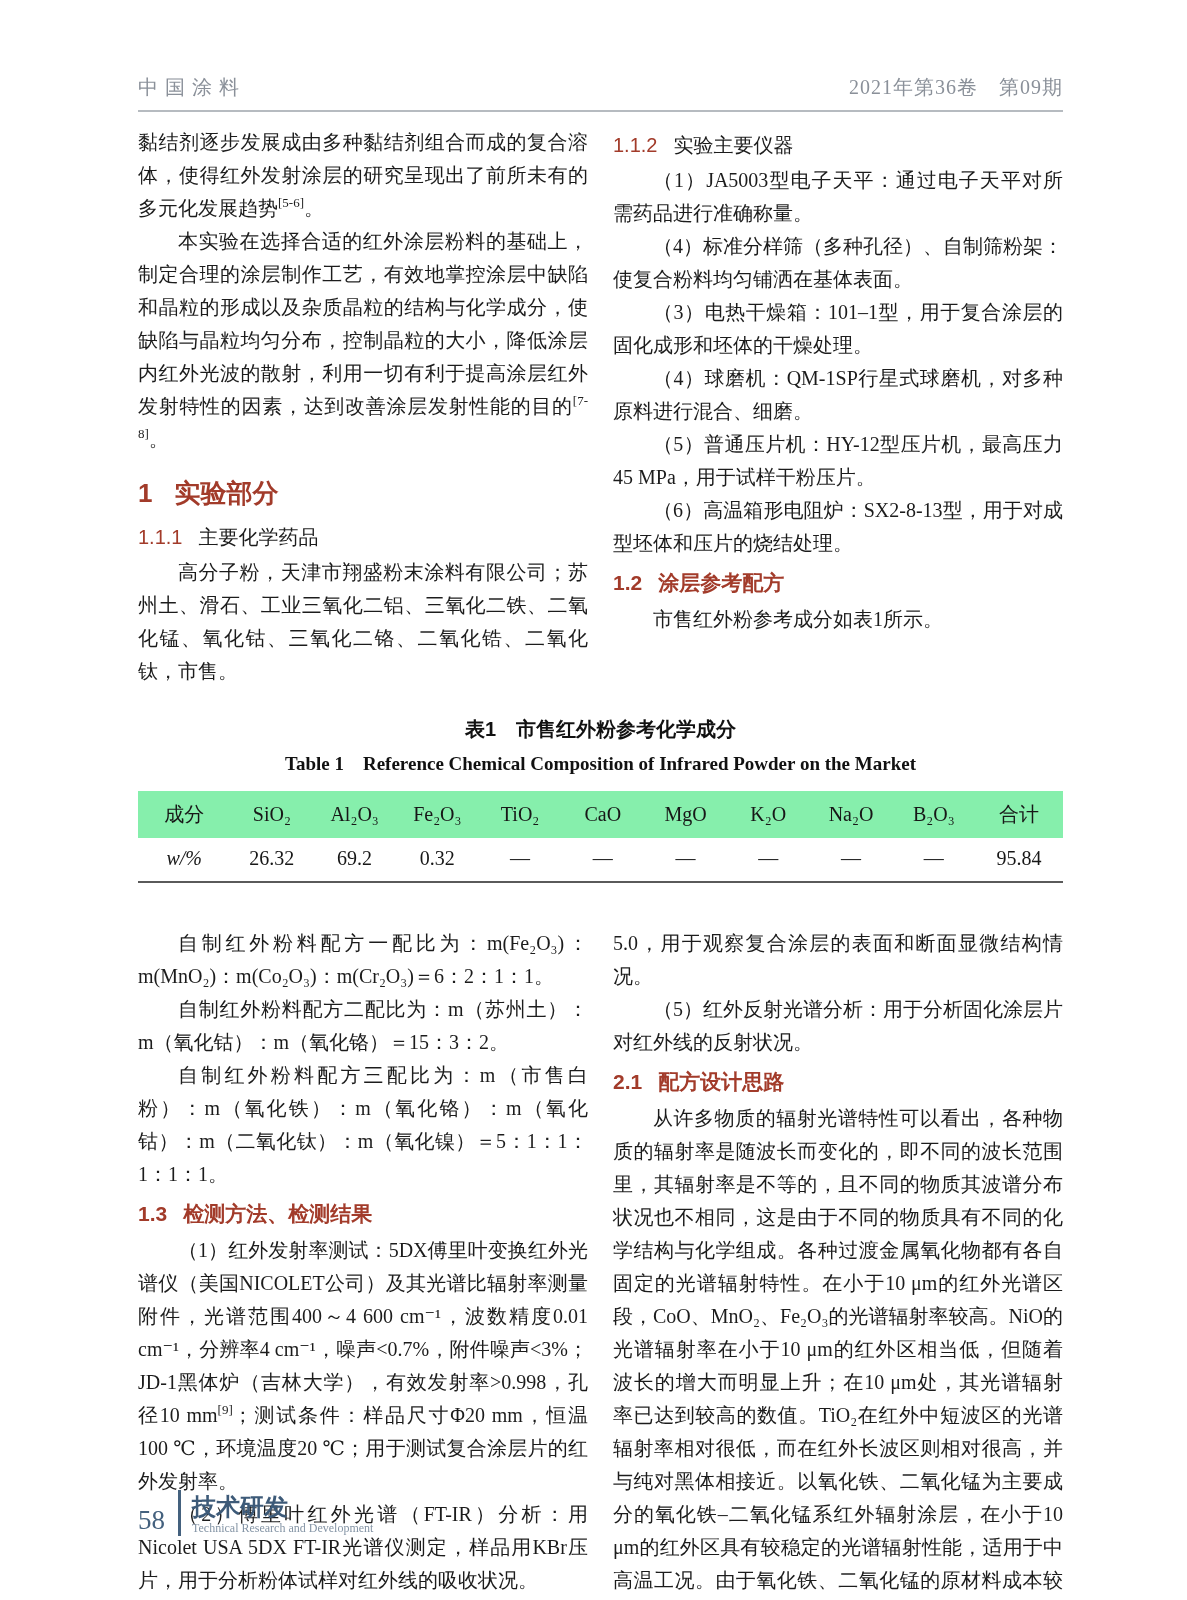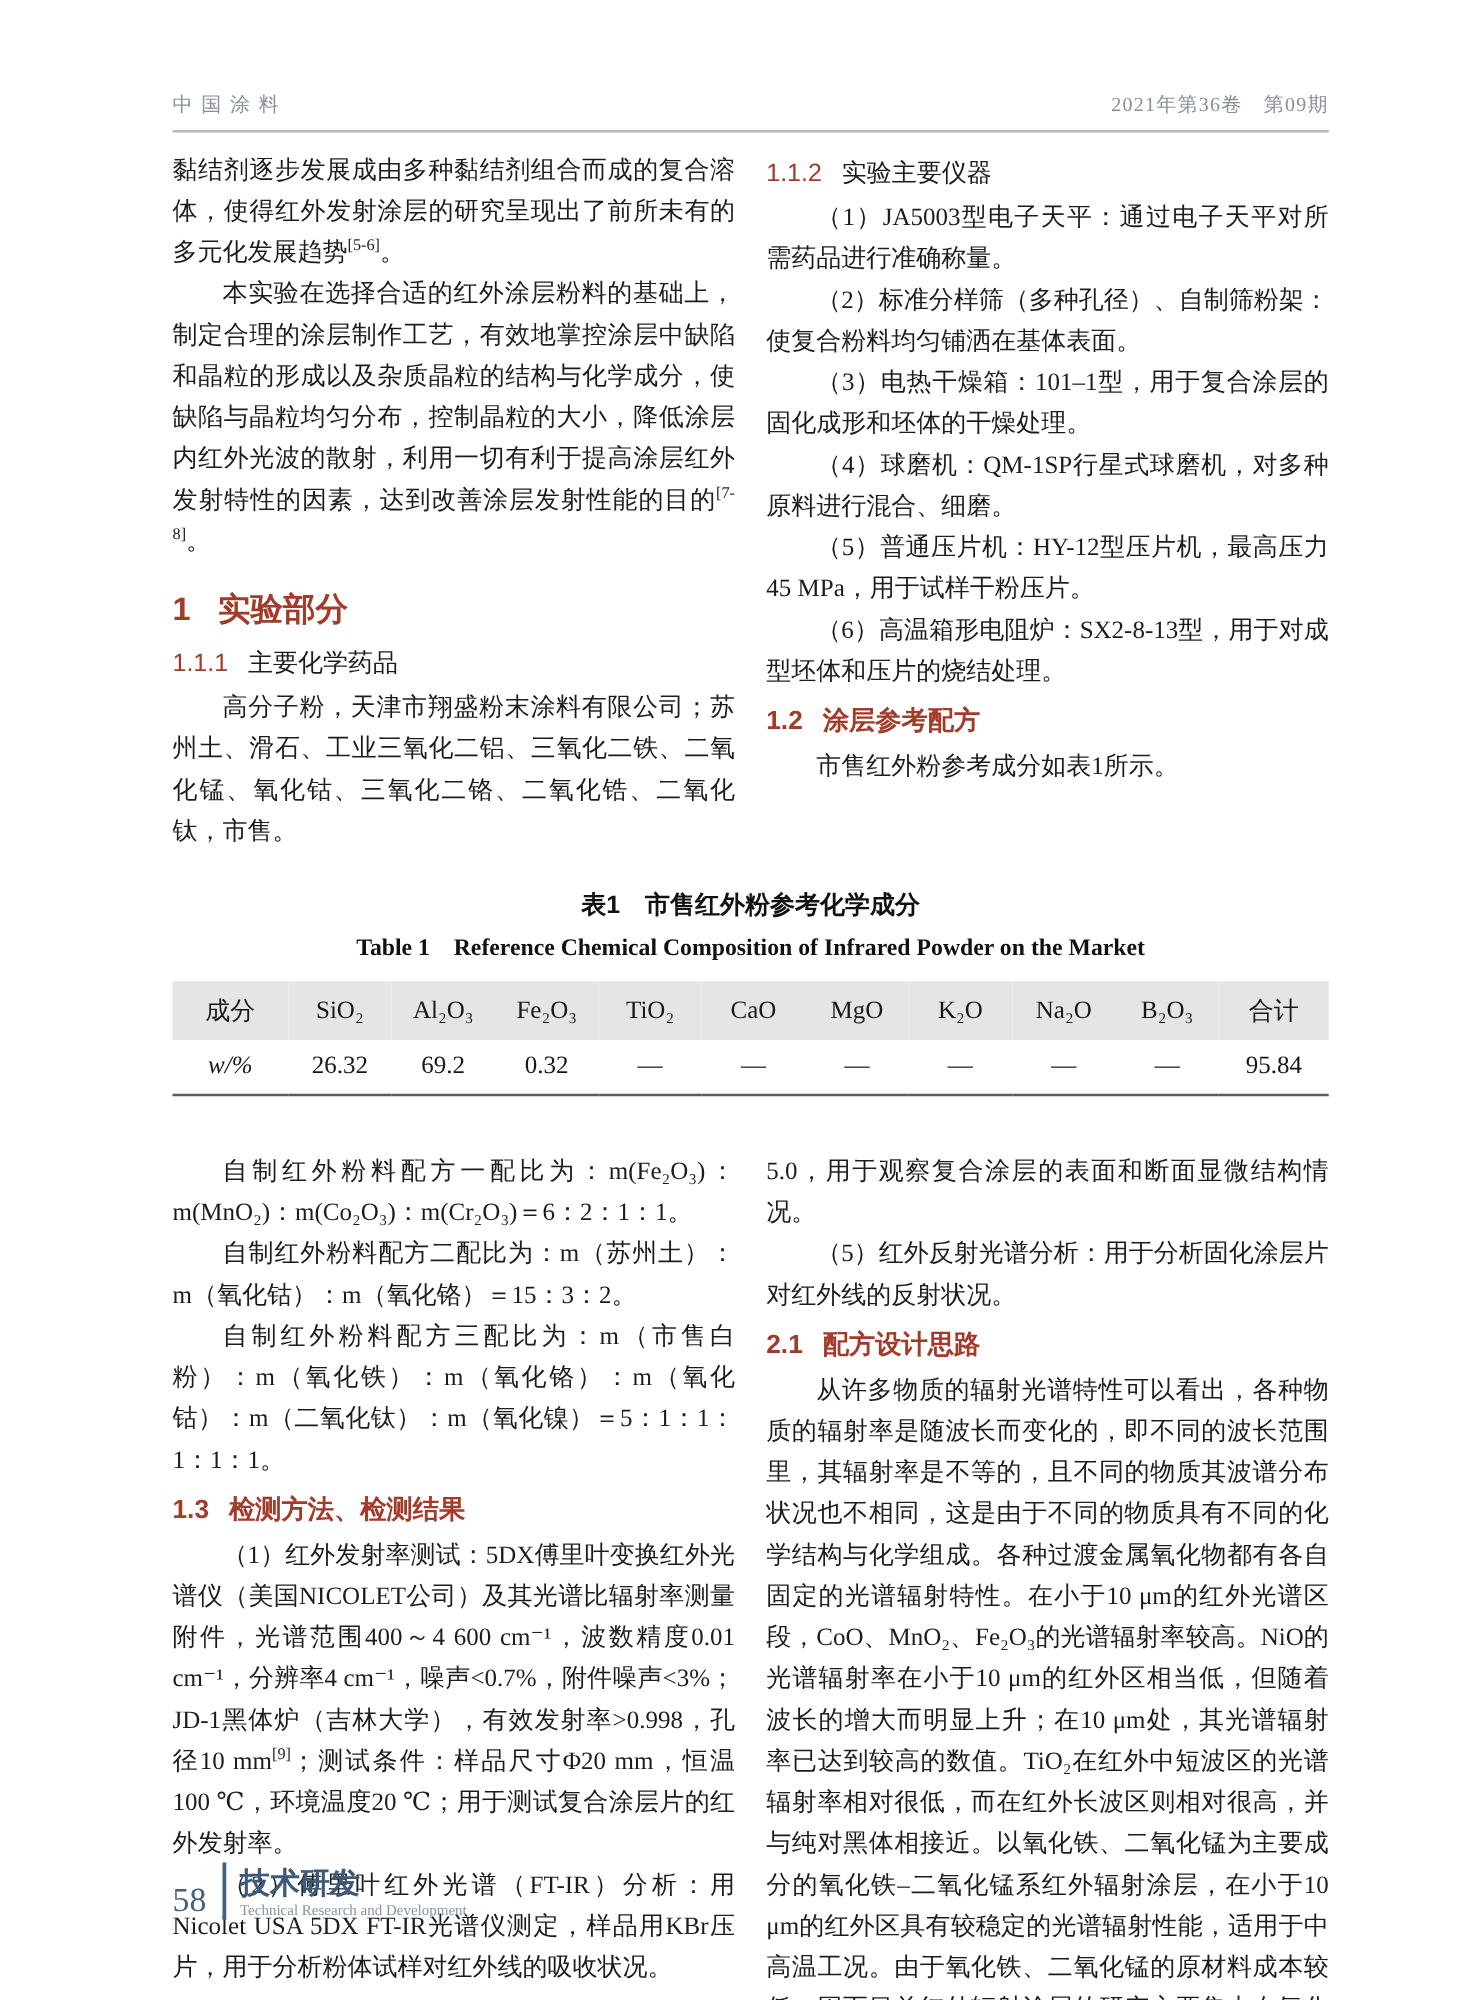--- a/index.html
+++ b/index.html
@@ -11,21 +11,21 @@
     -webkit-font-smoothing:antialiased;
   }
   .page { position:relative; width:1187px; height:1600px; overflow:hidden; background:#fff; }
   .content { margin:0 124px 0 138px; width:925px; }
 
   
   .pg-header {
     display:flex; justify-content:space-between; align-items:flex-end;
     padding-top:74px; padding-bottom:9px;
     border-bottom:2px solid #b6bbc0;
-    color:#8a9099; font-size:16px;
+    color:#8a9099; font-size:20px;
   }
   .journal { letter-spacing:7px; }
   .issue { letter-spacing:1px;margin-left:23px; }
 
   
   .cols { display:flex; gap:25px; }
   .col { width:450px; }
   .cols-a { margin-top:14px; }
   .cols-b { margin-top:44px; }
 
@@ -61,21 +61,21 @@
   
   .table-block { margin-top:28px; }
   .tbl-cap-zh {
     text-align:center; font-family:"Liberation Sans","DejaVu Sans",sans-serif;
     font-weight:bold; font-size:20px; margin:0 0 8px 0; color:#111;
   }
   .tbl-cap-en {
     text-align:center; font-weight:bold; font-size:19px; margin:0 0 14px 0; color:#111;
   }
   table.data { width:100%; border-collapse:collapse; table-layout:fixed; }
-  table.data thead tr { background:#e5e5e5; }
+  table.data thead tr { background:#86efac; }
   table.data th {
     font-weight:normal; font-size:20px; padding:10px 0; text-align:center; color:#171717;
   }
   table.data td { font-size:20px; padding:9px 0 11px 0; text-align:center; color:#171717; }
   table.data tbody tr { border-bottom:2px solid #5a5a5a; }
   .cell-ital { font-style:italic; }
   col.c-first { width:10%; } col.c-last { width:9.5%; }
 
   
   .pg-footer { position:absolute; left:138px; top:1490px; display:flex; align-items:flex-end; }
@@ -104,21 +104,21 @@
         <p class="body-p"><span>本实验在选择合适的红外涂层粉料的基础上，制定合理的涂层制作工艺，有效地掌控涂层中缺陷和晶粒的形成以及杂质晶粒的结构与化学成分，使缺陷与晶粒均匀分布，控制晶粒的大小，降低涂层内红外光波的散射，利用一切有利于提高涂层红外发射特性的因素，达到改善涂层发射性能的目的</span><sup class="ref">[7-8]</sup><span>。</span></p>
 
         <div class="h-sec"><span class="h-num">1</span><span>实验部分</span></div>
         <div class="body-p noindent h-min"><span class="h-num">1.1.1</span><span class="h-title">主要化学药品</span></div>
         <p class="body-p">高分子粉，天津市翔盛粉末涂料有限公司；苏州土、滑石、工业三氧化二铝、三氧化二铁、二氧化锰、氧化钴、三氧化二铬、二氧化锆、二氧化钛，市售。</p>
       </div>
 
       <div class="col">
         <div class="body-p noindent h-min"><span class="h-num">1.1.2</span><span class="h-title">实验主要仪器</span></div>
         <p class="body-p">（1）JA5003型电子天平：通过电子天平对所需药品进行准确称量。</p>
-        <p class="body-p">（2）标准分样筛（多种孔径）、自制筛粉架：使复合粉料均匀铺洒在基体表面。</p>
+        <p class="body-p">（4）标准分样筛（多种孔径）、自制筛粉架：使复合粉料均匀铺洒在基体表面。</p>
         <p class="body-p">（3）电热干燥箱：101–1型，用于复合涂层的固化成形和坯体的干燥处理。</p>
         <p class="body-p">（4）球磨机：QM-1SP行星式球磨机，对多种原料进行混合、细磨。</p>
         <p class="body-p">（5）普通压片机：HY-12型压片机，最高压力45 MPa，用于试样干粉压片。</p>
         <p class="body-p">（6）高温箱形电阻炉：SX2-8-13型，用于对成型坯体和压片的烧结处理。</p>
         <div class="h-sub"><span class="h-num">1.2</span><span>涂层参考配方</span></div>
         <p class="body-p">市售红外粉参考成分如表1所示。</p>
       </div>
     </div>
 
     <div class="table-block">

